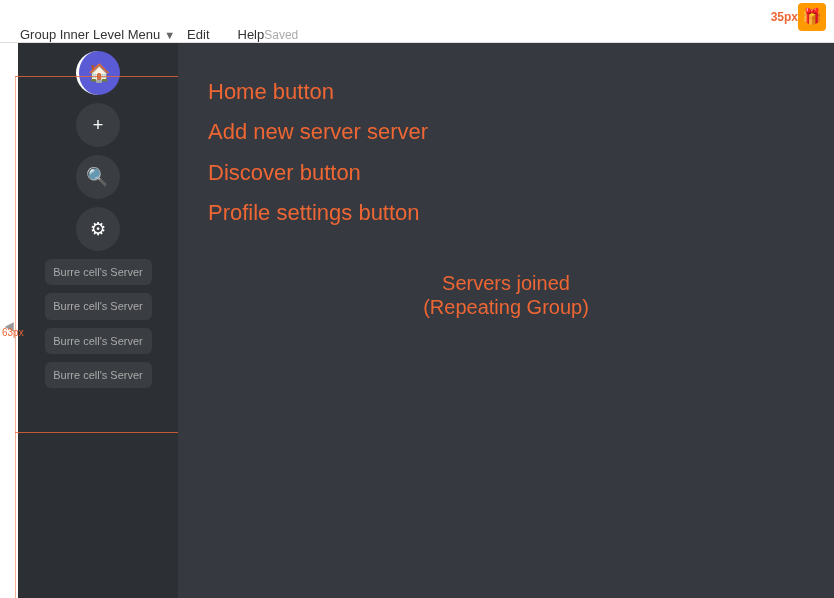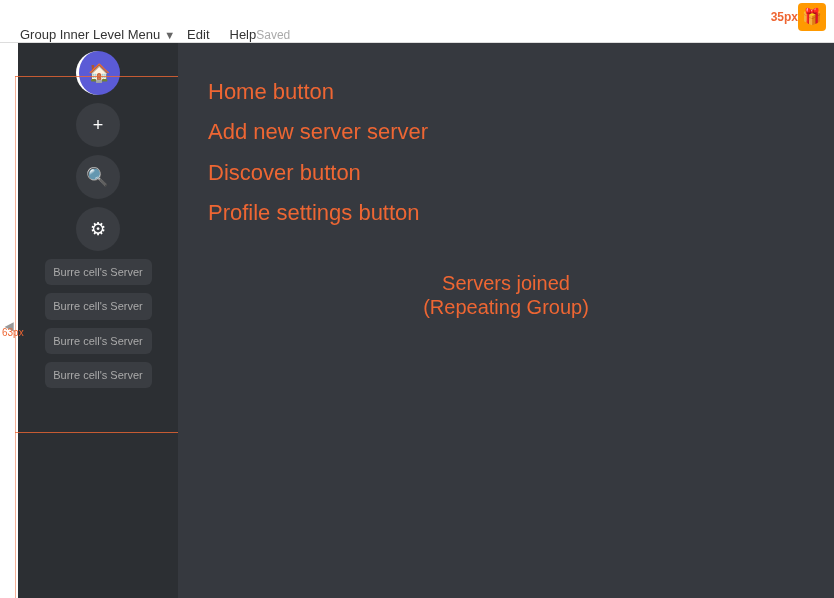--- a/index.html
+++ b/index.html
@@ -23,21 +23,21 @@
       color: #333;
       margin-right: 12px;
     }
     .top-bar-dropdown {
       font-size: 11px;
       color: #666;
       cursor: pointer;
     }
     .top-bar-menu {
       display: flex;
-      gap: 20px;
+      gap: 28px;
       font-size: 13px;
       color: #333;
     }
     .top-bar-menu span { cursor: pointer; }
     .top-bar-saved {
       font-size: 12px;
       color: #aaa;
     }
     .top-bar-right {
       position: absolute;

